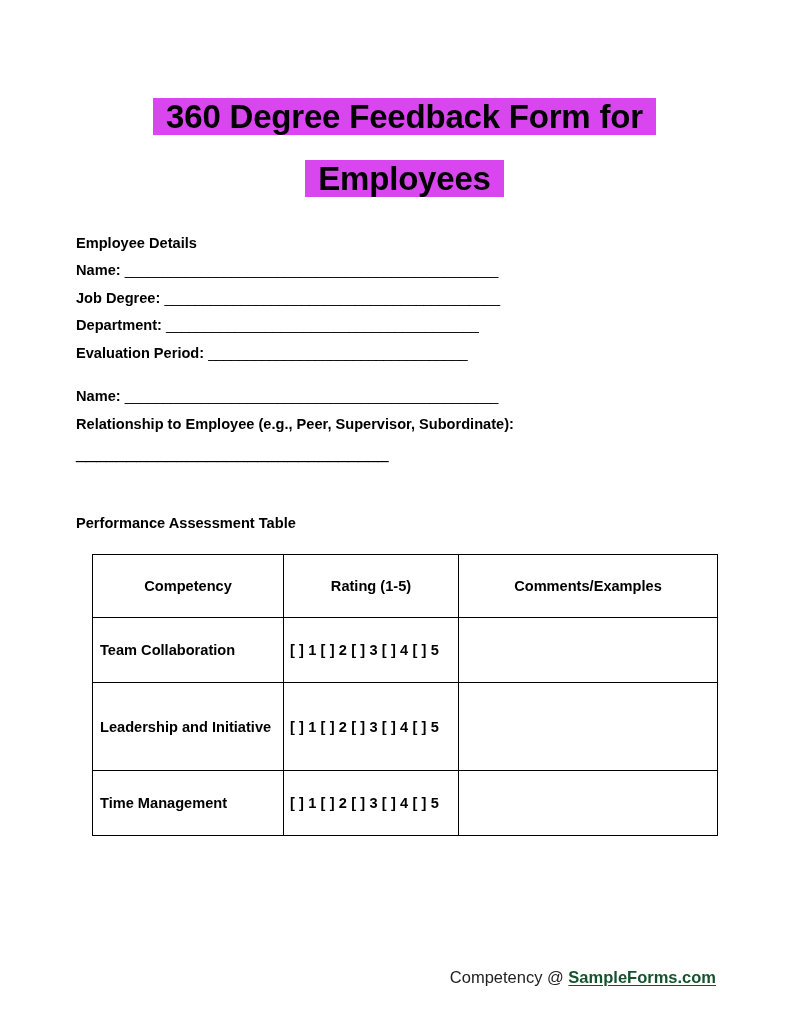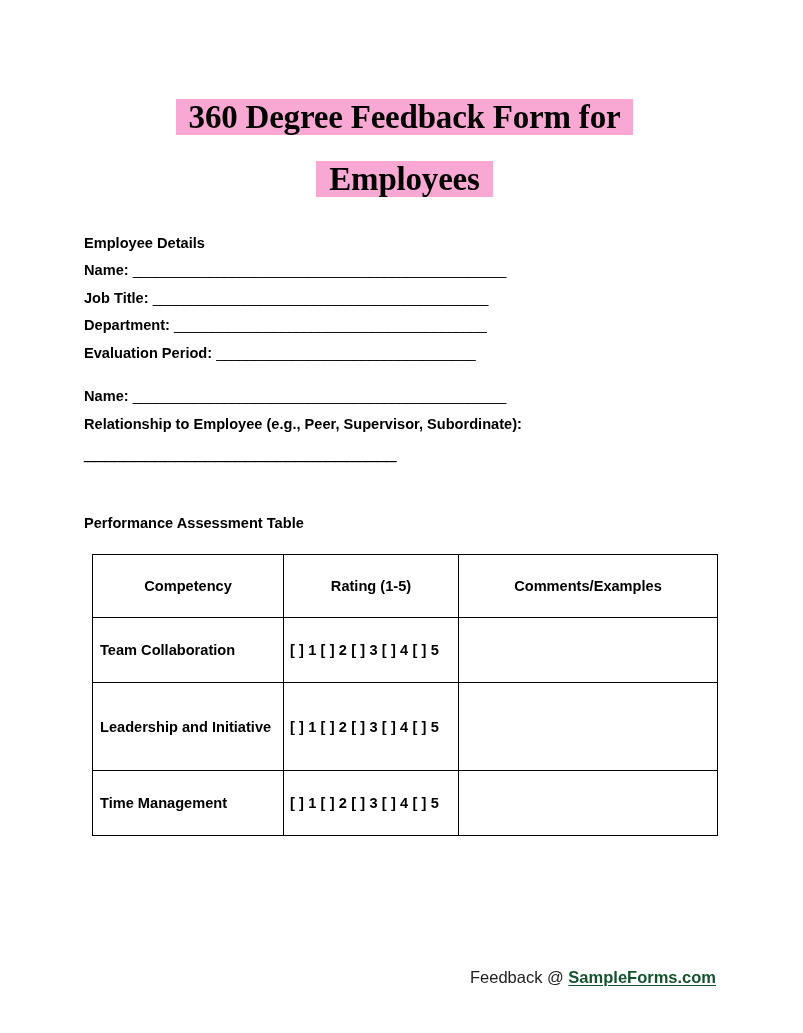--- a/index.html
+++ b/index.html
@@ -29,31 +29,30 @@
     left: 92px;
     top: 86px;
     width: 625px;
     text-align: center;
     font-size: 33px;
     font-weight: bold;
     line-height: 62px;
     letter-spacing: -0.2px;
   }
   .doc-title .hl {
-    background-color: #f9a8d4;
+    background-color: #d946ef;
     padding: 0 13px;
     box-decoration-break: clone;
-    font-family: Liberation Serif, serif;
     -webkit-box-decoration-break: clone;
   }
 
   
   .section {
     position: absolute;
-    left: 84px;
+    left: 76px;
   }
   .section-heading {
     font-size: 14.6px;
     font-weight: bold;
     line-height: 28px;
     white-space: nowrap;
   }
   .field-line {
     font-size: 14.6px;
     font-weight: bold;
@@ -144,21 +143,21 @@
 
   <div class="section" id="employee-details">
     <div class="section-heading">Employee Details</div>
 
     <div class="field-line">
       <span class="field-label">Name:</span>
       <span class="rule">_________________________________________________</span>
     </div>
 
     <div class="field-line">
-      <span class="field-label">Job Title:</span>
+      <span class="field-label">Job Degree:</span>
       <span class="rule">____________________________________________</span>
     </div>
 
     <div class="field-line">
       <span class="field-label">Department:</span>
       <span class="rule">_________________________________________</span>
     </div>
 
     <div class="field-line">
       <span class="field-label">Evaluation Period:</span>
@@ -207,16 +206,16 @@
       </tr>
       <tr>
         <td class="cell-competency">Time Management</td>
         <td class="cell-rating">[ ] 1 [ ] 2 [ ] 3 [ ] 4 [ ] 5</td>
         <td></td>
       </tr>
     </tbody>
   </table>
 
   <div class="footer">
-    <span class="copy-text">Feedback @ </span><a class="site-link" href="#">SampleForms.com</a>
+    <span class="copy-text">Competency @ </span><a class="site-link" href="#">SampleForms.com</a>
   </div>
 
 </div>
 
 </body></html>

